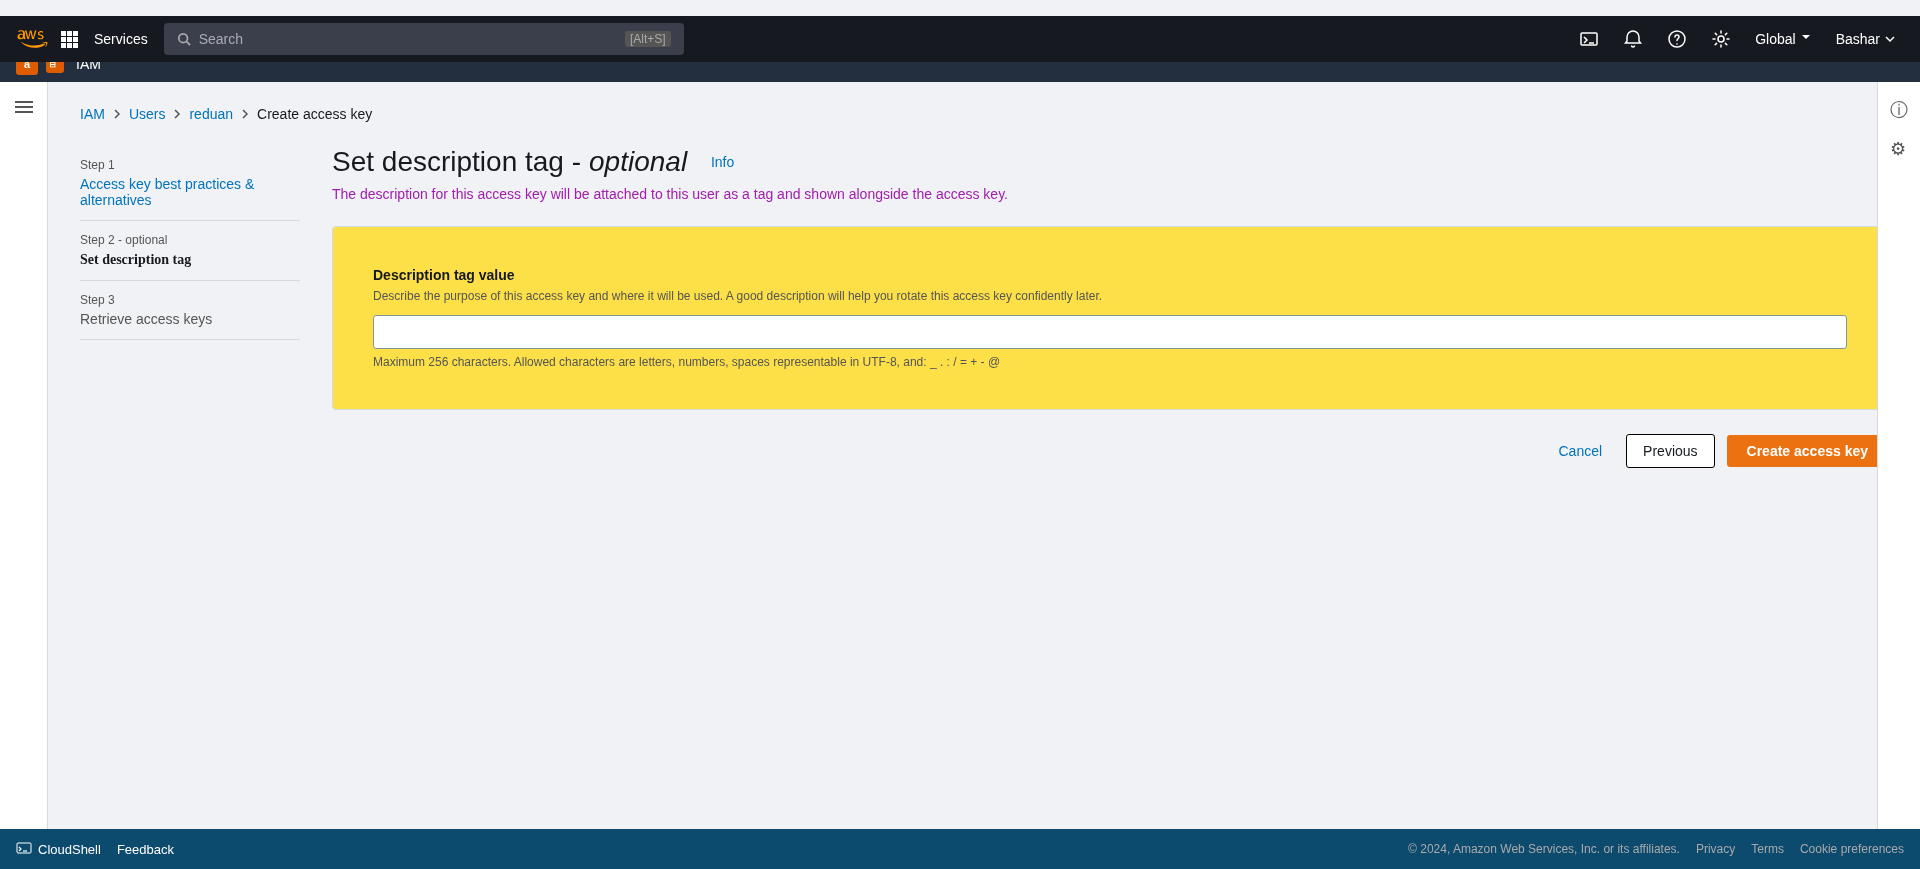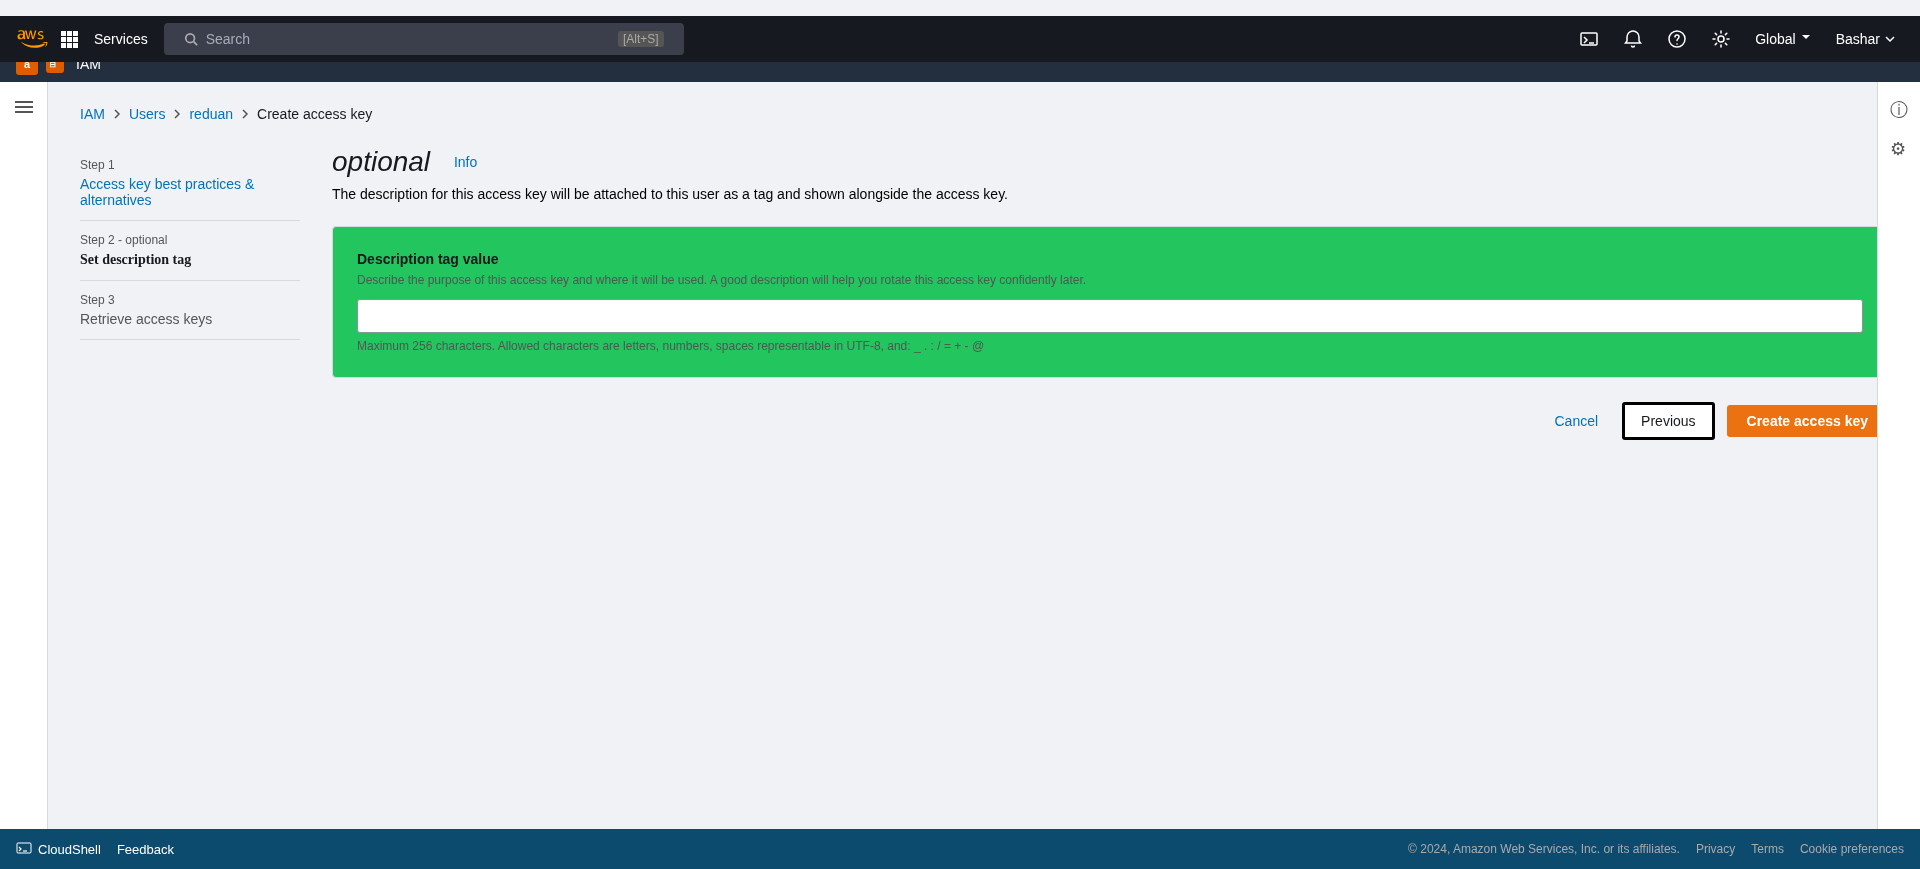--- a/index.html
+++ b/index.html
@@ -41,21 +41,21 @@
       font-size: 14px;
       padding: 4px 8px;
     }
     .search-bar {
       flex: 1;
       max-width: 520px;
       display: flex;
       align-items: center;
       background: #3a3f4b;
       border-radius: 4px;
-      padding: 0 20px;
+      padding: 0 13px;
       gap: 8px;
       height: 32px;
       margin: 0 8px;
     }
     .search-bar input {
       background: none;
       border: none;
       color: #fff;
       font-size: 14px;
       outline: none;
@@ -244,30 +244,30 @@
       font-style: italic;
     }
     .info-link {
       color: #0073bb;
       font-size: 14px;
       cursor: pointer;
       text-decoration: none;
     }
     .page-subtitle {
       font-size: 14px;
-      color: #000000;
+      color: #a21caf;
       margin-bottom: 24px;
     }
 
     
     .form-card {
-      background: #22c55e;
+      background: #fde047;
       border: 1px solid #d5dbdb;
       border-radius: 4px;
-      padding: 24px;
+      padding: 40px;
       margin-bottom: 24px;
     }
     .form-field-label {
       font-size: 14px;
       font-weight: bold;
       color: #16191f;
       margin-bottom: 6px;
     }
     .form-field-hint {
       font-size: 12px;
@@ -302,21 +302,21 @@
       background: none;
       border: none;
       color: #0073bb;
       font-size: 14px;
       cursor: pointer;
       padding: 8px 12px;
       text-decoration: none;
     }
     .btn-previous {
       background: #fff;
-      border: 3px solid #000000;
+      border: 1px solid #000000;
       border-radius: 3px;
       color: #16191f;
       font-size: 14px;
       cursor: pointer;
       padding: 8px 16px;
     }
     .btn-create {
       background: #ec7211;
       border: none;
       border-radius: 3px;
@@ -530,21 +530,21 @@
         </div>
         <div class="step-item">
           <div class="step-label">Step 3</div>
           <span class="step-name-inactive">Retrieve access keys</span>
         </div>
       </div>
 
       <div class="form-area">
 
         <h1 class="page-title">
-          <em>optional</em>&nbsp;<a class="info-link">Info</a>
+          <span>Set description tag - </span><em>optional</em>&nbsp;<a class="info-link">Info</a>
         </h1>
         <p class="page-subtitle">The description for this access key will be attached to this user as a tag and shown alongside the access key.</p>
 
         <div class="form-card">
           <div class="form-field-label">Description tag value</div>
           <div class="form-field-hint">Describe the purpose of this access key and where it will be used. A good description will help you rotate this access key confidently later.</div>
           <input type="text" class="form-input" value="" style="">
           <div class="form-char-limit">Maximum 256 characters. Allowed characters are letters, numbers, spaces representable in UTF-8, and: _ . : / = + - @</div>
         </div>
 

